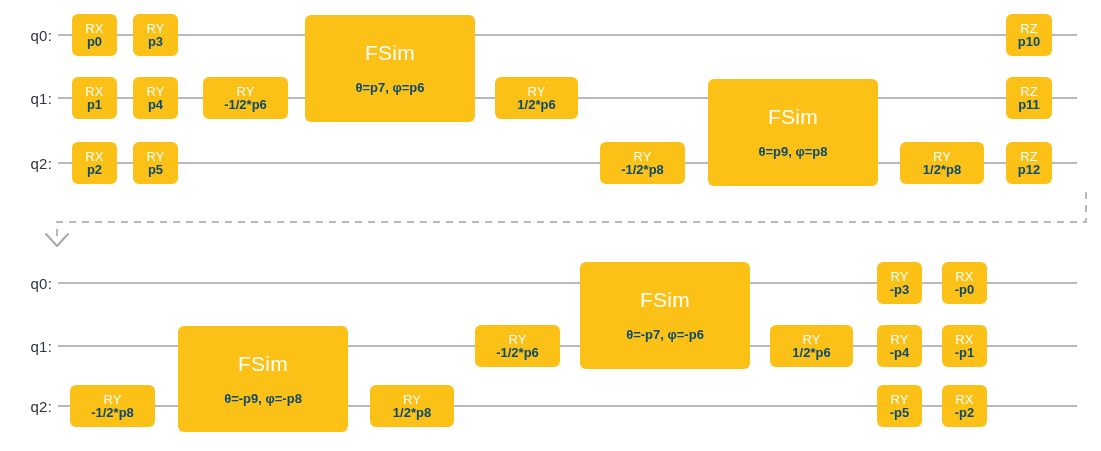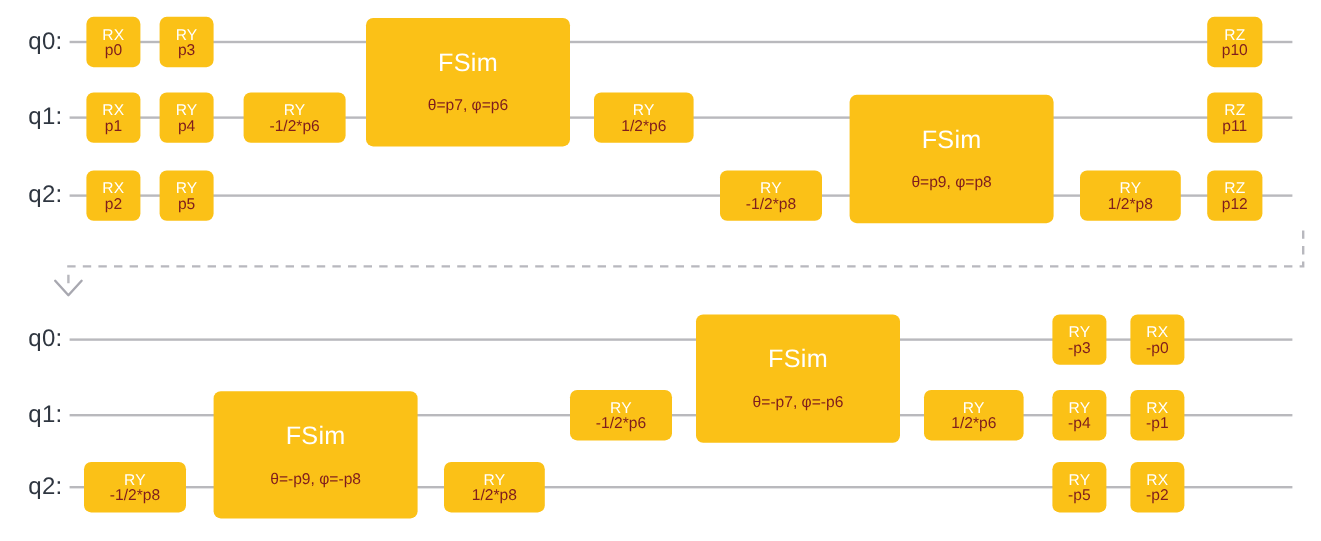--- a/index.html
+++ b/index.html
@@ -29,21 +29,21 @@
   }
   
   .wire {
     position: absolute;
     height: 2px;
     background: #b9b9bd;
   }
   
   .qlabel {
     position: absolute;
-    font-size: 20px;
+    font-size: 15px;
     color: #2f3640;
     font-family: "Liberation Sans", sans-serif;
     letter-spacing: 0.2px;
     white-space: nowrap;
     transform: translateY(-50%);
     text-align: right;
   }
   
   .gate {
     position: absolute;
@@ -60,22 +60,22 @@
   }
   .gate .g-name {
     font-size: 13px;
     font-weight: 400;
     letter-spacing: 0.2px;
     color: #ffffff;
     white-space: nowrap;
   }
   .gate .g-sub {
     font-size: 13px;
-    font-weight: 400;
-    color: #7f1d1d;
+    font-weight: 700;
+    color: #0c4a6e;
     white-space: nowrap;
     margin-top: -1px;
   }
   
   .gate.big .g-name {
     font-size: 21px;
     margin-bottom: 1px;
   }
   .gate.big .g-sub {
     font-size: 13px;

